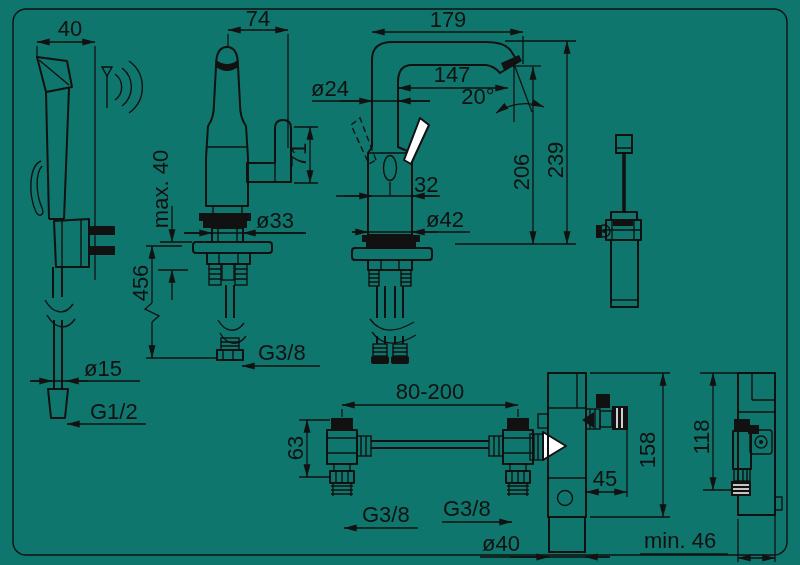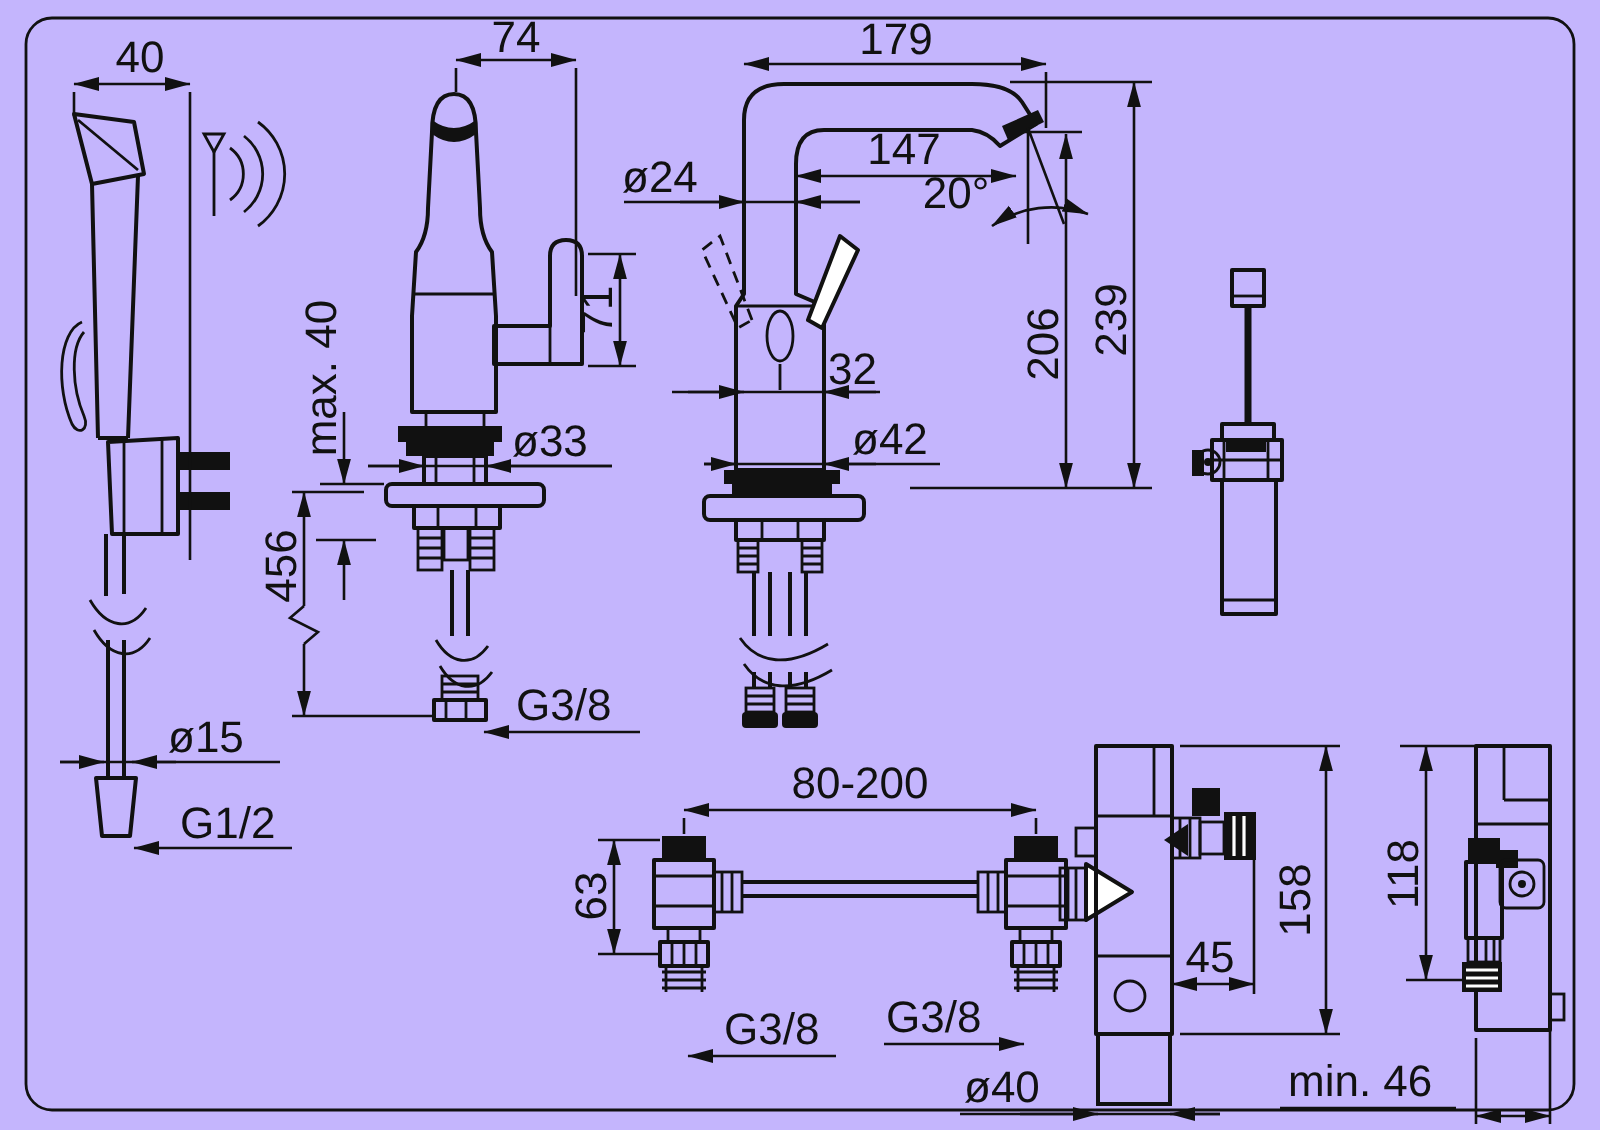--- a/index.html
+++ b/index.html
@@ -1,16 +1,16 @@
 <!DOCTYPE html>
 <html><head>
 <meta charset="utf-8">
 <style>
   html,body{margin:0;padding:0;background:#fff;}
-  #stage{position:relative;width:800px;height:565px;background:#c4b5fd;overflow:hidden;}
+  #stage{position:relative;width:800px;height:565px;background:#0f766e;overflow:hidden;}
   svg{position:absolute;left:0;top:0;}
   .o{stroke:#111;stroke-width:2;fill:none;stroke-linejoin:round;}
   .t{stroke:#111;stroke-width:1.4;fill:none;}
   .d{stroke:#111;stroke-width:1.3;fill:none;}
   .f{fill:#111;stroke:none;}
   .wf{fill:#fff;stroke:#111;stroke-width:2;stroke-linejoin:round;}
   .w{stroke:#fff;stroke-width:1.6;fill:none;}
   .dash{stroke-dasharray:6 4;}
   .dim{font-family:"Liberation Sans",sans-serif;font-size:22px;fill:#111;}
 </style>

